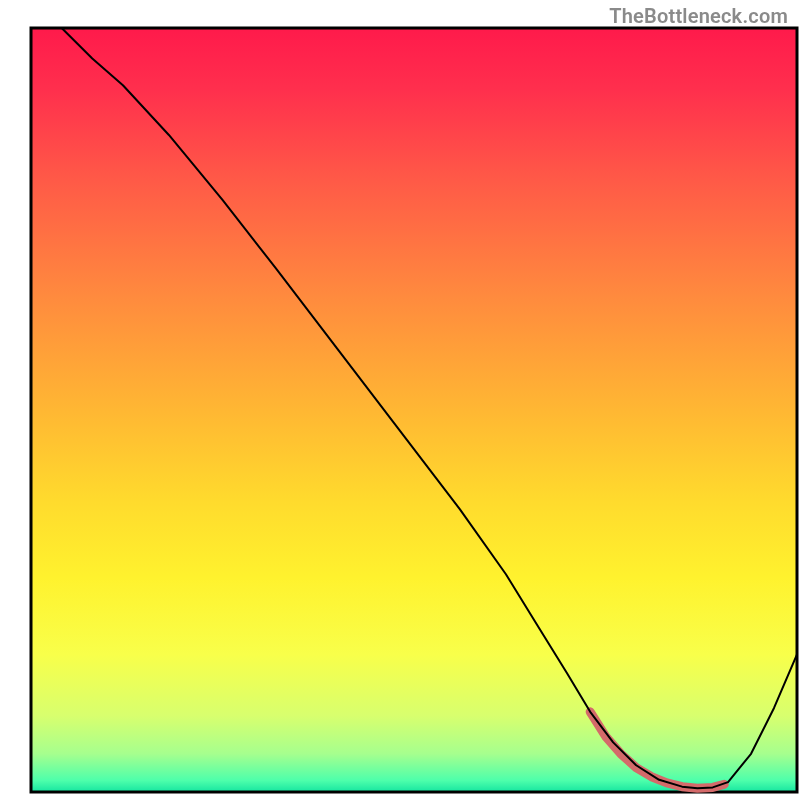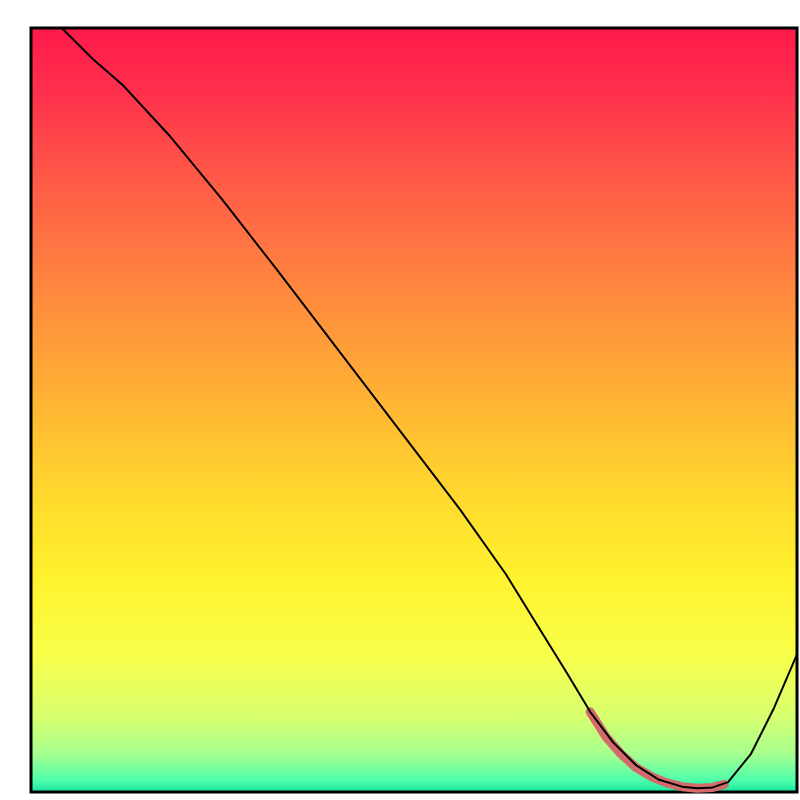--- a/index.html
+++ b/index.html
@@ -26,20 +26,21 @@
     letter-spacing: 0.2px;
   }
   svg {
     display: block;
   }
 </style>
 </head>
 <body>
 
 <div class="chart-wrapper">
+  <div class="attribution">TheBottleneck.com</div>
   <svg id="chart-svg" width="800" height="800" viewBox="0 0 800 800">
     <defs>
       <linearGradient id="bg-grad" x1="0" y1="0" x2="0" y2="1">
           <stop offset="0%" stop-color="#ff1a4b"></stop>
           <stop offset="8%" stop-color="#ff2f4d"></stop>
           <stop offset="20%" stop-color="#ff5a47"></stop>
           <stop offset="35%" stop-color="#ff8a3e"></stop>
           <stop offset="50%" stop-color="#ffb733"></stop>
           <stop offset="62%" stop-color="#ffdb2d"></stop>
           <stop offset="72%" stop-color="#fff22e"></stop>

